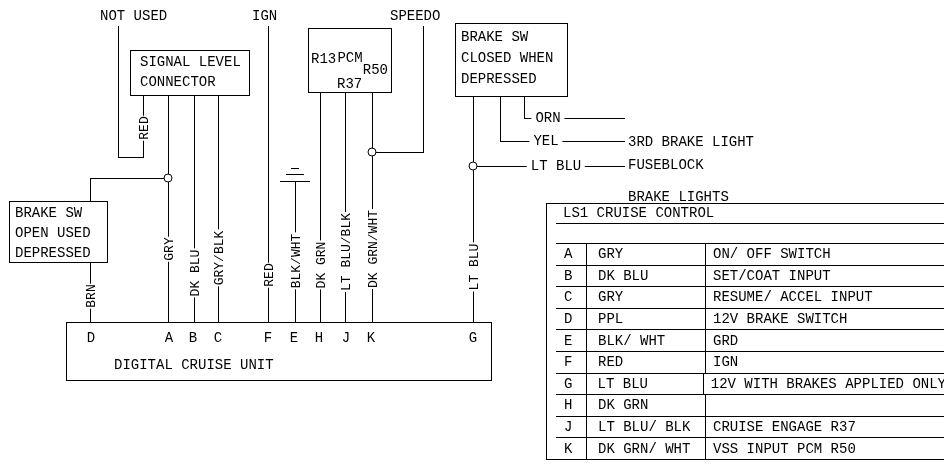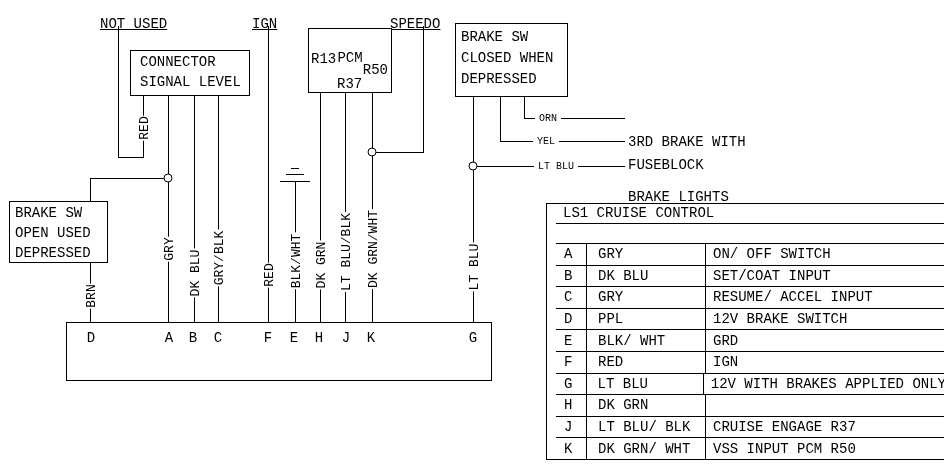--- a/index.html
+++ b/index.html
@@ -9,29 +9,29 @@
     color:#000; font-size:14px; overflow:hidden;
   }
   .canvas * { box-sizing:border-box; }
   svg.wires { position:absolute; left:0; top:0; z-index:1; }
   svg.wires line, svg.wires polyline { stroke:#000; stroke-width:1; fill:none; shape-rendering:crispEdges; }
   svg.wires circle { stroke:#000; stroke-width:1; fill:#fff; }
   .box {
     position:absolute; border:1px solid #000; background:#fff; z-index:2;
     padding:1px 0 0 5px; line-height:20px; white-space:nowrap;
   }
-  .toplabel { position:absolute; top:16px; z-index:2; white-space:nowrap;text-decoration:underline; }
+  .toplabel { position:absolute; top:8px; z-index:2; white-space:nowrap; }
   .vlabel {
     position:absolute; z-index:3; background:#fff; white-space:nowrap;
     font-size:13px; line-height:13px; padding:2px 1px;
     transform:translate(-50%,-50%) rotate(-90deg);
   }
   .hlabel {
     position:absolute; z-index:3; background:#fff; white-space:nowrap;
-    font-size:10px; line-height:13px; padding:1px 4px;
+    font-size:14px; line-height:13px; padding:1px 4px;
     transform:translate(-50%,-50%);
   }
   .extlabel { position:absolute; z-index:2; white-space:nowrap; }
   .dcu-pin { position:absolute; top:5px; transform:translateX(-50%); }
   .dcu-title { position:absolute; left:47px; top:32px; white-space:nowrap; }
   .pcm-lbl { position:absolute; white-space:nowrap; }
   .table {
     position:absolute; left:546px; top:203px; width:401px; height:257px;
     border:1px solid #000; background:#fff; z-index:2;
     display:flex; flex-direction:column;padding-left:9px;
@@ -103,22 +103,22 @@
       <circle cx="372" cy="152" r="4"></circle>
       <circle cx="473" cy="166" r="4"></circle>
     </g>
   </svg>
 
   <span class="toplabel" style="left:100px">NOT USED</span>
   <span class="toplabel" style="left:252px">IGN</span>
   <span class="toplabel" style="left:390px">SPEEDO</span>
 
   <div class="box" style="left:130px; top:50px; width:120px; height:46px; padding-left:9px;">
+    <div>SIGNAL LEVEL</div>
     <div>CONNECTOR</div>
-    <div>SIGNAL LEVEL</div>
   </div>
 
   <div class="box" style="left:308px; top:28px; width:84px; height:65px; padding:16px;">
     <div style="text-align:center; margin-top:3px;">PCM</div>
     <span class="pcm-lbl" style="left:2px; top:20px;">R13</span>
     <span class="pcm-lbl" style="right:3px; top:31px;">R50</span>
     <span class="pcm-lbl" style="left:28px; top:45px;">R37</span>
   </div>
 
   <div class="box" style="left:455px; top:23px; width:113px; height:74px; line-height:21px; padding-top:3px;">
@@ -137,39 +137,40 @@
     <span class="dcu-pin" style="left:24px">D</span>
     <span class="dcu-pin" style="left:102px">A</span>
     <span class="dcu-pin" style="left:126px">B</span>
     <span class="dcu-pin" style="left:151px">C</span>
     <span class="dcu-pin" style="left:201px">F</span>
     <span class="dcu-pin" style="left:227px">E</span>
     <span class="dcu-pin" style="left:252px">H</span>
     <span class="dcu-pin" style="left:279px">J</span>
     <span class="dcu-pin" style="left:304px">K</span>
     <span class="dcu-pin" style="left:406px">G</span>
+    <div class="dcu-title">DIGITAL CRUISE UNIT</div>
   </div>
 
   <span class="vlabel" style="left:144px; top:128px;">RED</span>
   <span class="vlabel" style="left:91px;  top:296px;">BRN</span>
   <span class="vlabel" style="left:169px; top:249px;">GRY</span>
   <span class="vlabel" style="left:195px; top:273px;">DK BLU</span>
   <span class="vlabel" style="left:219px; top:258px;">GRY/BLK</span>
   <span class="vlabel" style="left:269px; top:275px;">RED</span>
   <span class="vlabel" style="left:296px; top:261px;">BLK/WHT</span>
   <span class="vlabel" style="left:321px; top:265px;">DK GRN</span>
   <span class="vlabel" style="left:346px; top:252px;">LT BLU/BLK</span>
   <span class="vlabel" style="left:373px; top:249px;">DK GRN/WHT</span>
   <span class="vlabel" style="left:474px; top:267px;">LT BLU</span>
 
   <span class="hlabel" style="left:548px; top:118px;">ORN</span>
   <span class="extlabel" style="left:628px; top:111px;margin-top:46px;">FUSEBLOCK</span>
 
   <span class="hlabel" style="left:546px; top:141px;">YEL</span>
-  <span class="extlabel" style="left:628px; top:134px;">3RD BRAKE WITH</span>
+  <span class="extlabel" style="left:628px; top:134px;">3RD BRAKE LIGHT</span>
 
   <span class="hlabel" style="left:556px; top:166px;">LT BLU</span>
   <span class="extlabel" style="left:628px; top:159px;margin-top:30px;">BRAKE LIGHTS</span>
 
   <div class="table">
     <div class="thead">LS1 CRUISE CONTROL</div>
     <div class="tblank"></div>
 
     <div class="trow">
       <div class="cell-pin">A</div>

